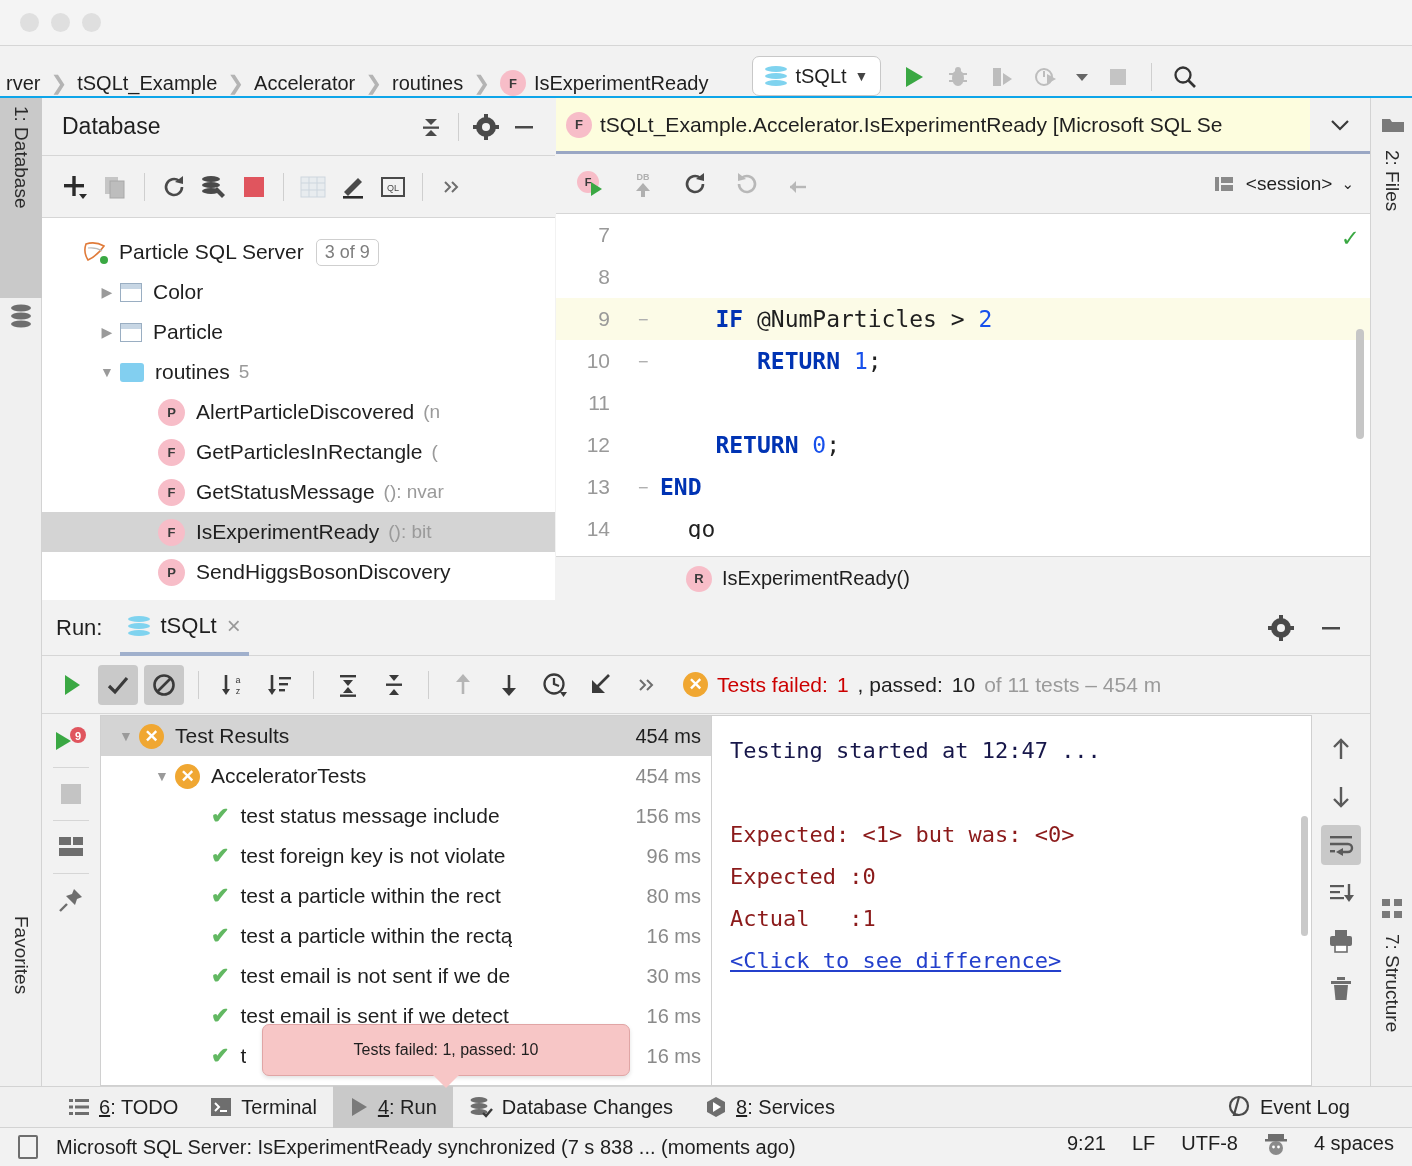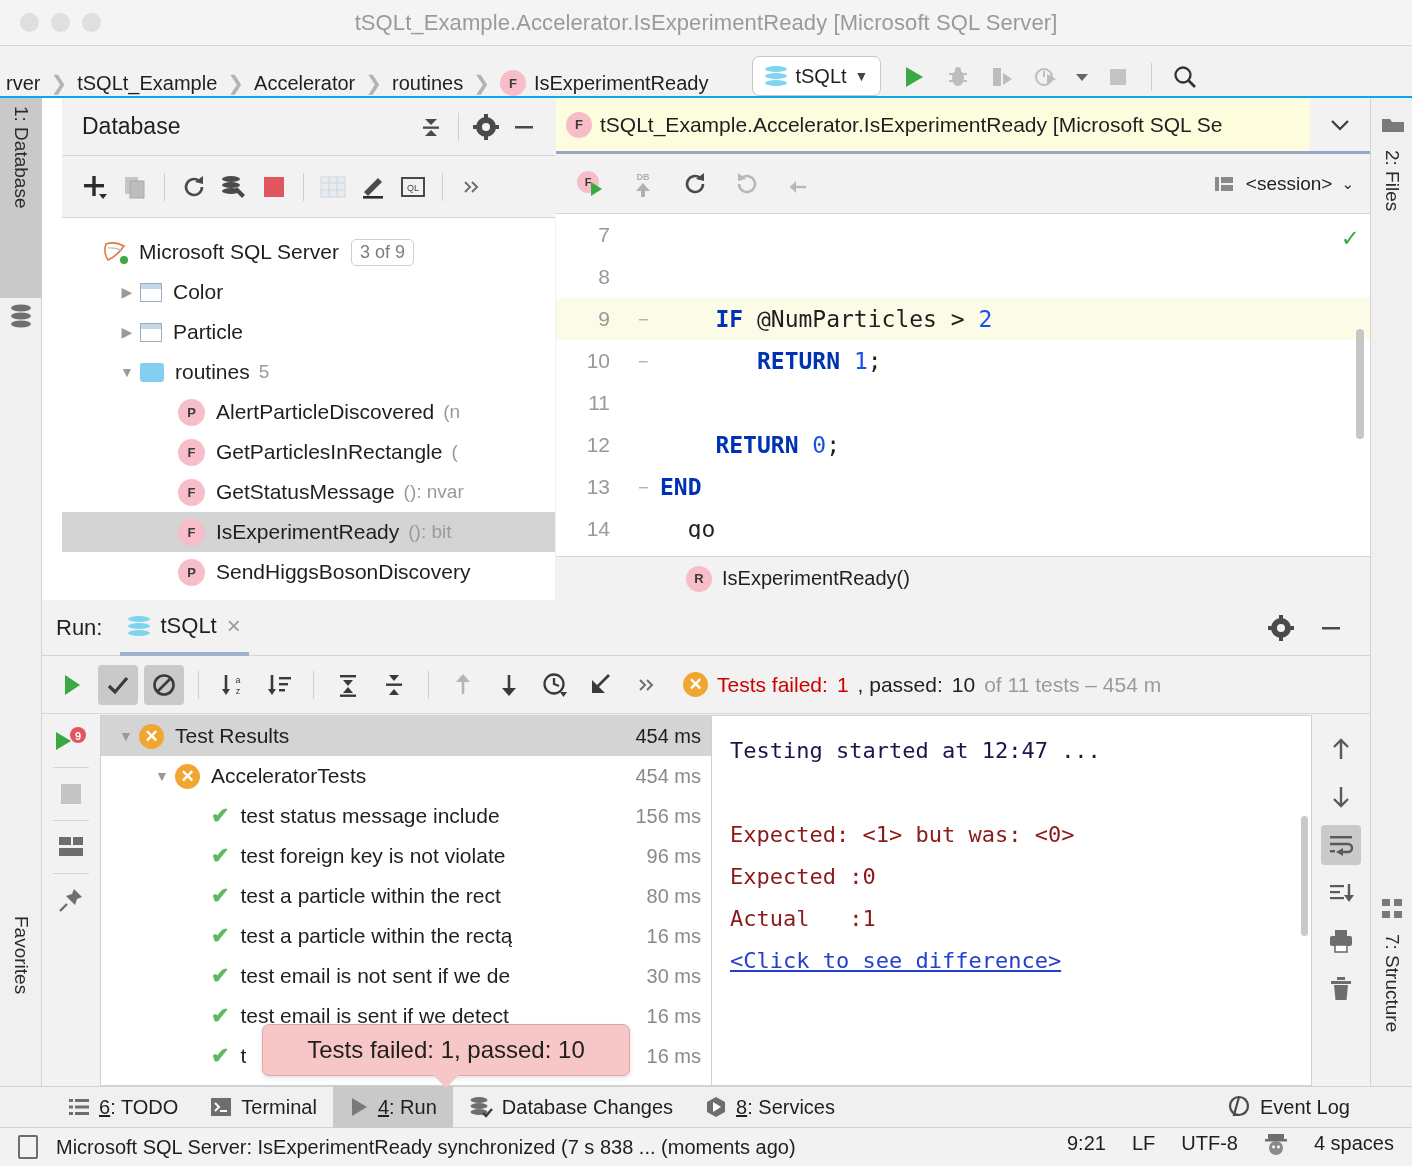--- a/index.html
+++ b/index.html
@@ -61,21 +61,21 @@
   .vtab {
     position:absolute; left:0; width:42px;
     writing-mode:vertical-rl; text-orientation:mixed;
     font-size:19px; color:#2b2b2b;
     display:flex; align-items:center; justify-content:flex-start;
     padding-top:8px;
   }
   .vtab.active { background:#c9c9c9; }
 
   
-  .dbpanel { position:absolute; left:42px; top:98px; width:513px; height:502px; background:#fff;padding-left:20px; }
+  .dbpanel { position:absolute; left:42px; top:98px; width:513px; height:502px; background:#fff; }
   .dbhead {
     height:58px; background:#f2f2f2; border-bottom:1px solid #d6d6d6;
     display:flex; align-items:center; padding:0 12px;
   }
   .dbhead .t { font-size:23px; flex:1; padding-left:8px; }
   .dbtoolbar {
     height:62px; background:#f2f2f2; border-bottom:1px solid #d6d6d6;
     display:flex; align-items:center; padding:0 14px; gap:2px;
   }
   .dbtree { padding-top:14px; font-size:21px; background:#fff; height:380px; overflow:hidden; position:relative; }
@@ -177,21 +177,21 @@
   .out-red { color:#8b1a1a; }
   .out-link { color:#2440cc; text-decoration:underline; }
   .outscroll { position:absolute; right:3px; top:100px; width:7px; height:120px; background:#c9c9c9; border-radius:4px; }
   .outrightbar { width:58px; background:#f2f2f2; display:flex; flex-direction:column; align-items:center; padding-top:14px; gap:8px; }
 
   
   .tooltip {
     position:absolute; left:262px; top:1024px; width:368px; height:52px;
     background:#f7c6c6; border:1px solid #e0a5a5; border-radius:7px;
     display:flex; align-items:center; justify-content:center;
-    font-size:24px; color:#1f1f1f; z-index:50;
+    font-size:16px; color:#1f1f1f; z-index:50;
     box-shadow:0 2px 4px rgba(0,0,0,0.12);
   }
   .tooltip:after {
     content:""; position:absolute; left:50%; margin-left:-13px; bottom:-13px;
     border-left:13px solid transparent; border-right:13px solid transparent;
     border-top:13px solid #f7c6c6;
   }
 
   
   .twbar {
@@ -215,21 +215,20 @@
 <body>
 
 <div class="app">
 
   <div class="titlebar">
     <div class="traffic">
       <i></i>
       <i></i>
       <i></i>
     </div>
-    <div class="title-text">tSQLt_Example.Accelerator.IsExperimentReady [Microsoft SQL Server]</div>
   </div>
 
   <div class="navbar">
     <div class="crumbs">
       <span class="crumb clipped">rver</span>
       <span class="crumb-sep">❯</span>
       <span class="crumb">tSQLt_Example</span>
       <span class="crumb-sep">❯</span>
       <span class="crumb">Accelerator</span>
       <span class="crumb-sep">❯</span>
@@ -416,21 +415,21 @@
 
     <div class="trow" style="padding-left: 14px;">
           <span class="tarrow"></span>
           <span style="margin-right: 11px; display: inline-flex;">
             <svg width="26" height="24" viewBox="0 0 26 24">
               <path d="M4 4 q9-3 18 2 q-7 10 -16 14 q-5-8 -2-16z" fill="none" stroke="#e07b3a" stroke-width="1.6"></path>
               <path d="M6 8 q8-1 14 3" fill="none" stroke="#bbb" stroke-width="1.2"></path>
               <circle cx="22" cy="20" r="4" fill="#3aa843"></circle>
             </svg>
           </span>
-          <span>Microsoft SQL Server</span>
+          <span>Particle SQL Server</span>
           <span class="countpill">3 of 9</span>
         </div>
         <div class="trow" style="padding-left: 52px;">
           <span class="tarrow">▶</span>
           <span class="tbl-ico"></span>
           <span>Color</span>
         </div>
         <div class="trow" style="padding-left: 52px;">
           <span class="tarrow">▶</span>
           <span class="tbl-ico"></span>

